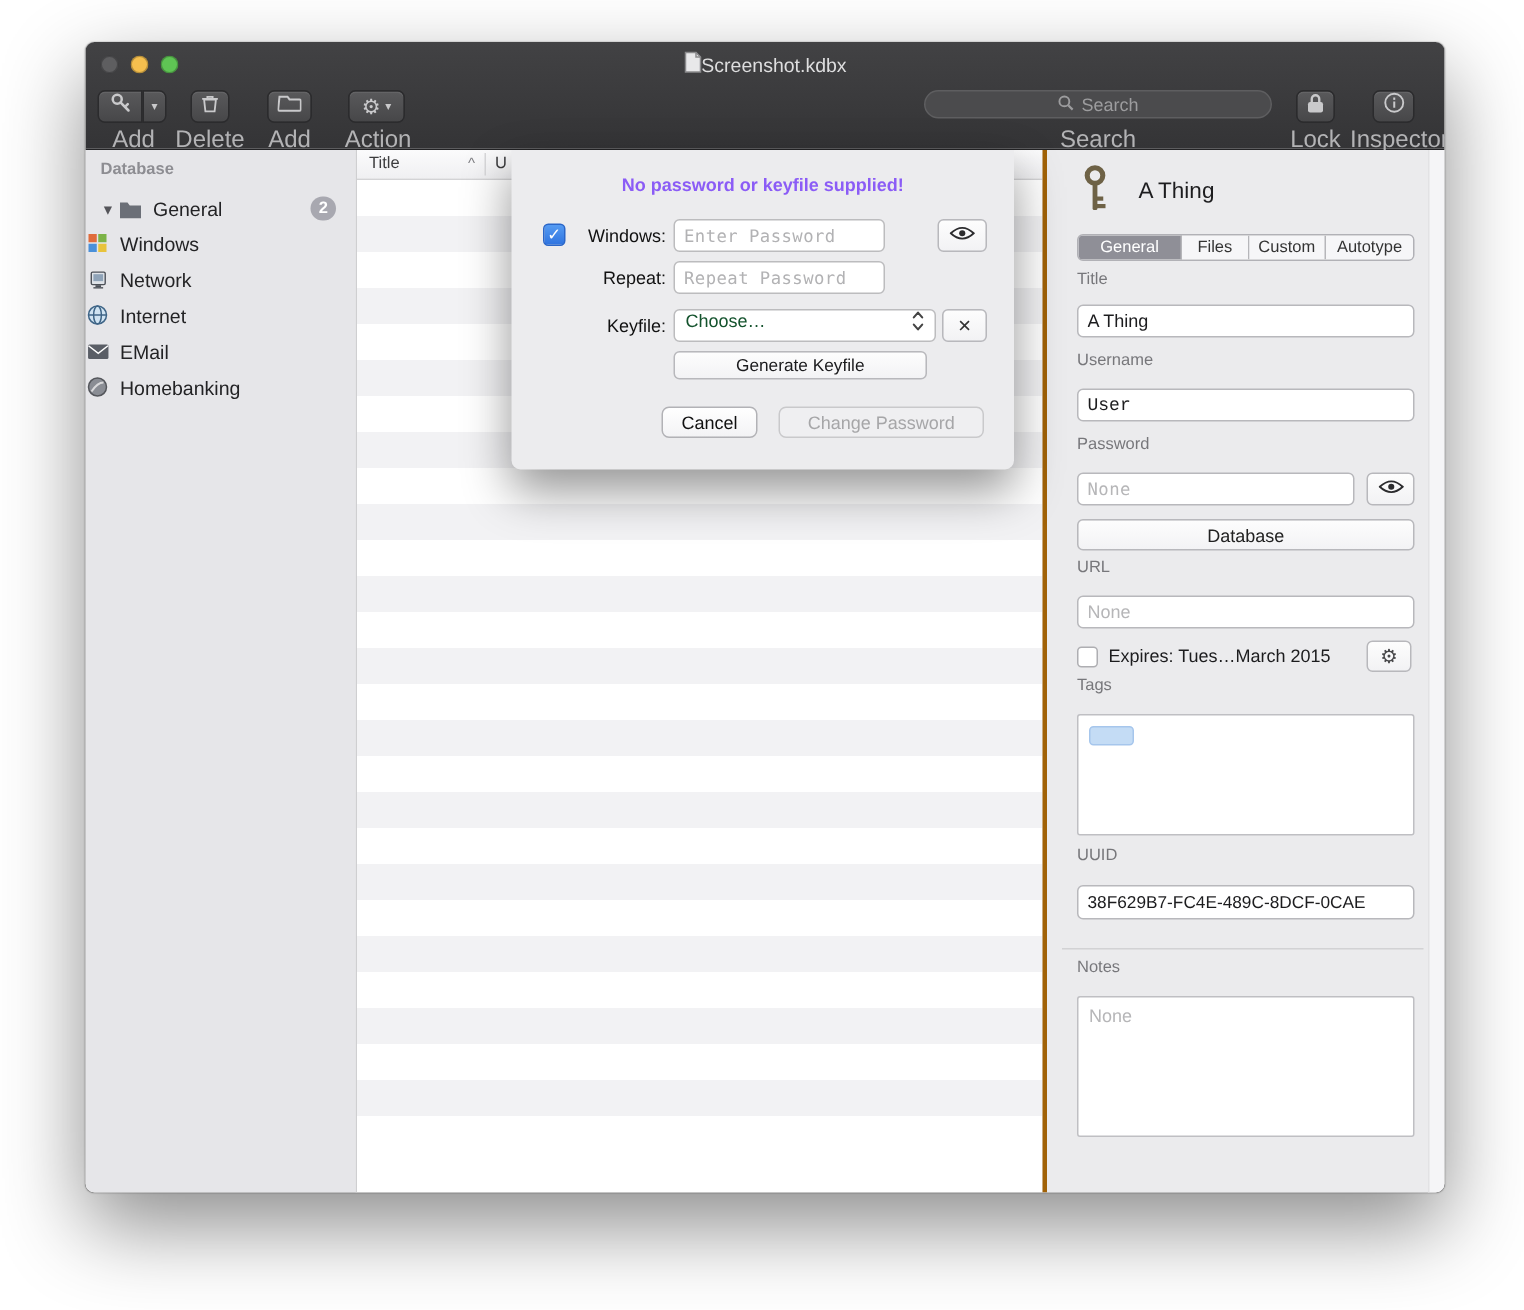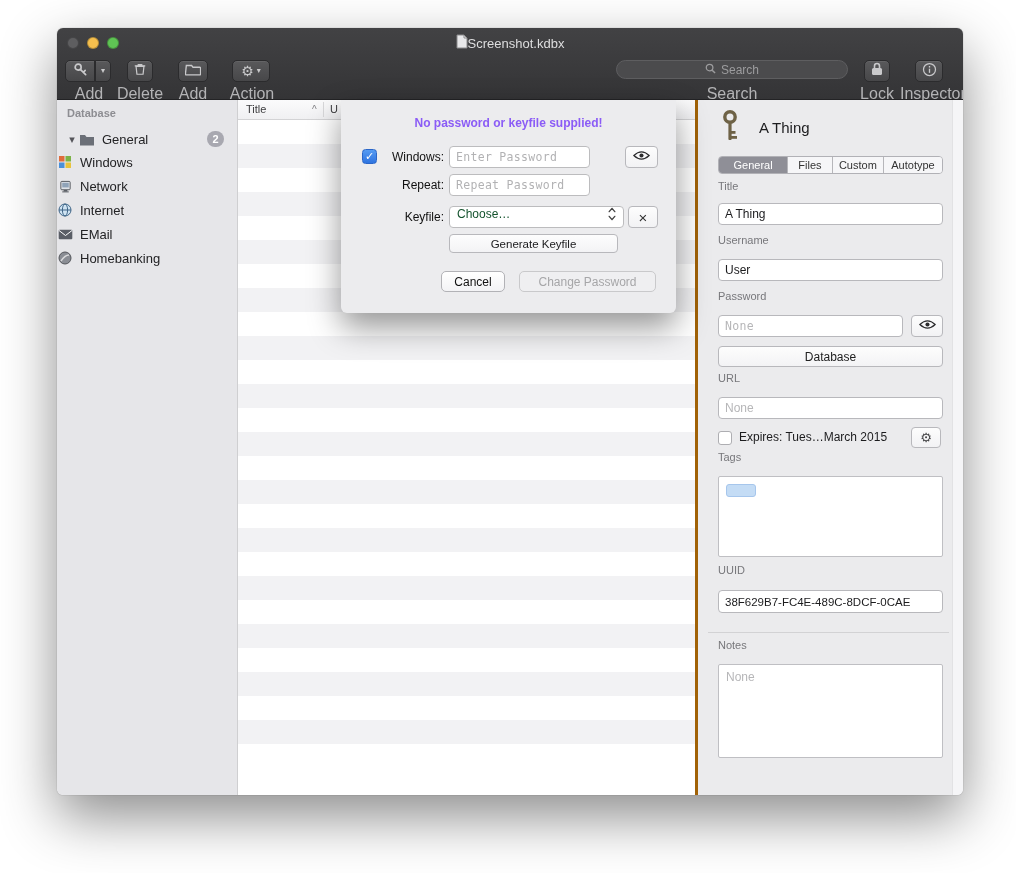--- a/index.html
+++ b/index.html
@@ -315,21 +315,21 @@
       <div class="seg selected seg-general">General</div>
       <div class="seg seg-files">Files</div>
       <div class="seg seg-custom">Custom</div>
       <div class="seg seg-autotype">Autotype</div>
     </div>
 
     <div class="ilabel" style="top:80px;">Title</div>
     <input class="ifield" style="top: 103px;" value="A Thing">
 
     <div class="ilabel" style="top:134px;">Username</div>
-    <input class="ifield" style="top: 159px;" value="User">
+    <input class="ifield" style="top: 159px; font-family: Liberation Mono, monospace;" value="User">
 
     <div class="ilabel" style="top:190px;">Password</div>
     <input class="ifield mono" style="top: 215px; width: 185px;" placeholder="None">
     <div class="sq-btn" style="left:213px; top:215px; width:32px; height:22px;">
       <span>
         <svg width="17" height="11" viewBox="0 0 20 12">
             <path d="M1 6 Q10 -2.5 19 6 Q10 14.5 1 6 Z" fill="none" stroke="#2c2c2e" stroke-width="1.4"></path>
             <circle cx="10" cy="6" r="2.4" fill="#2c2c2e"></circle>
           </svg>
       </span>

